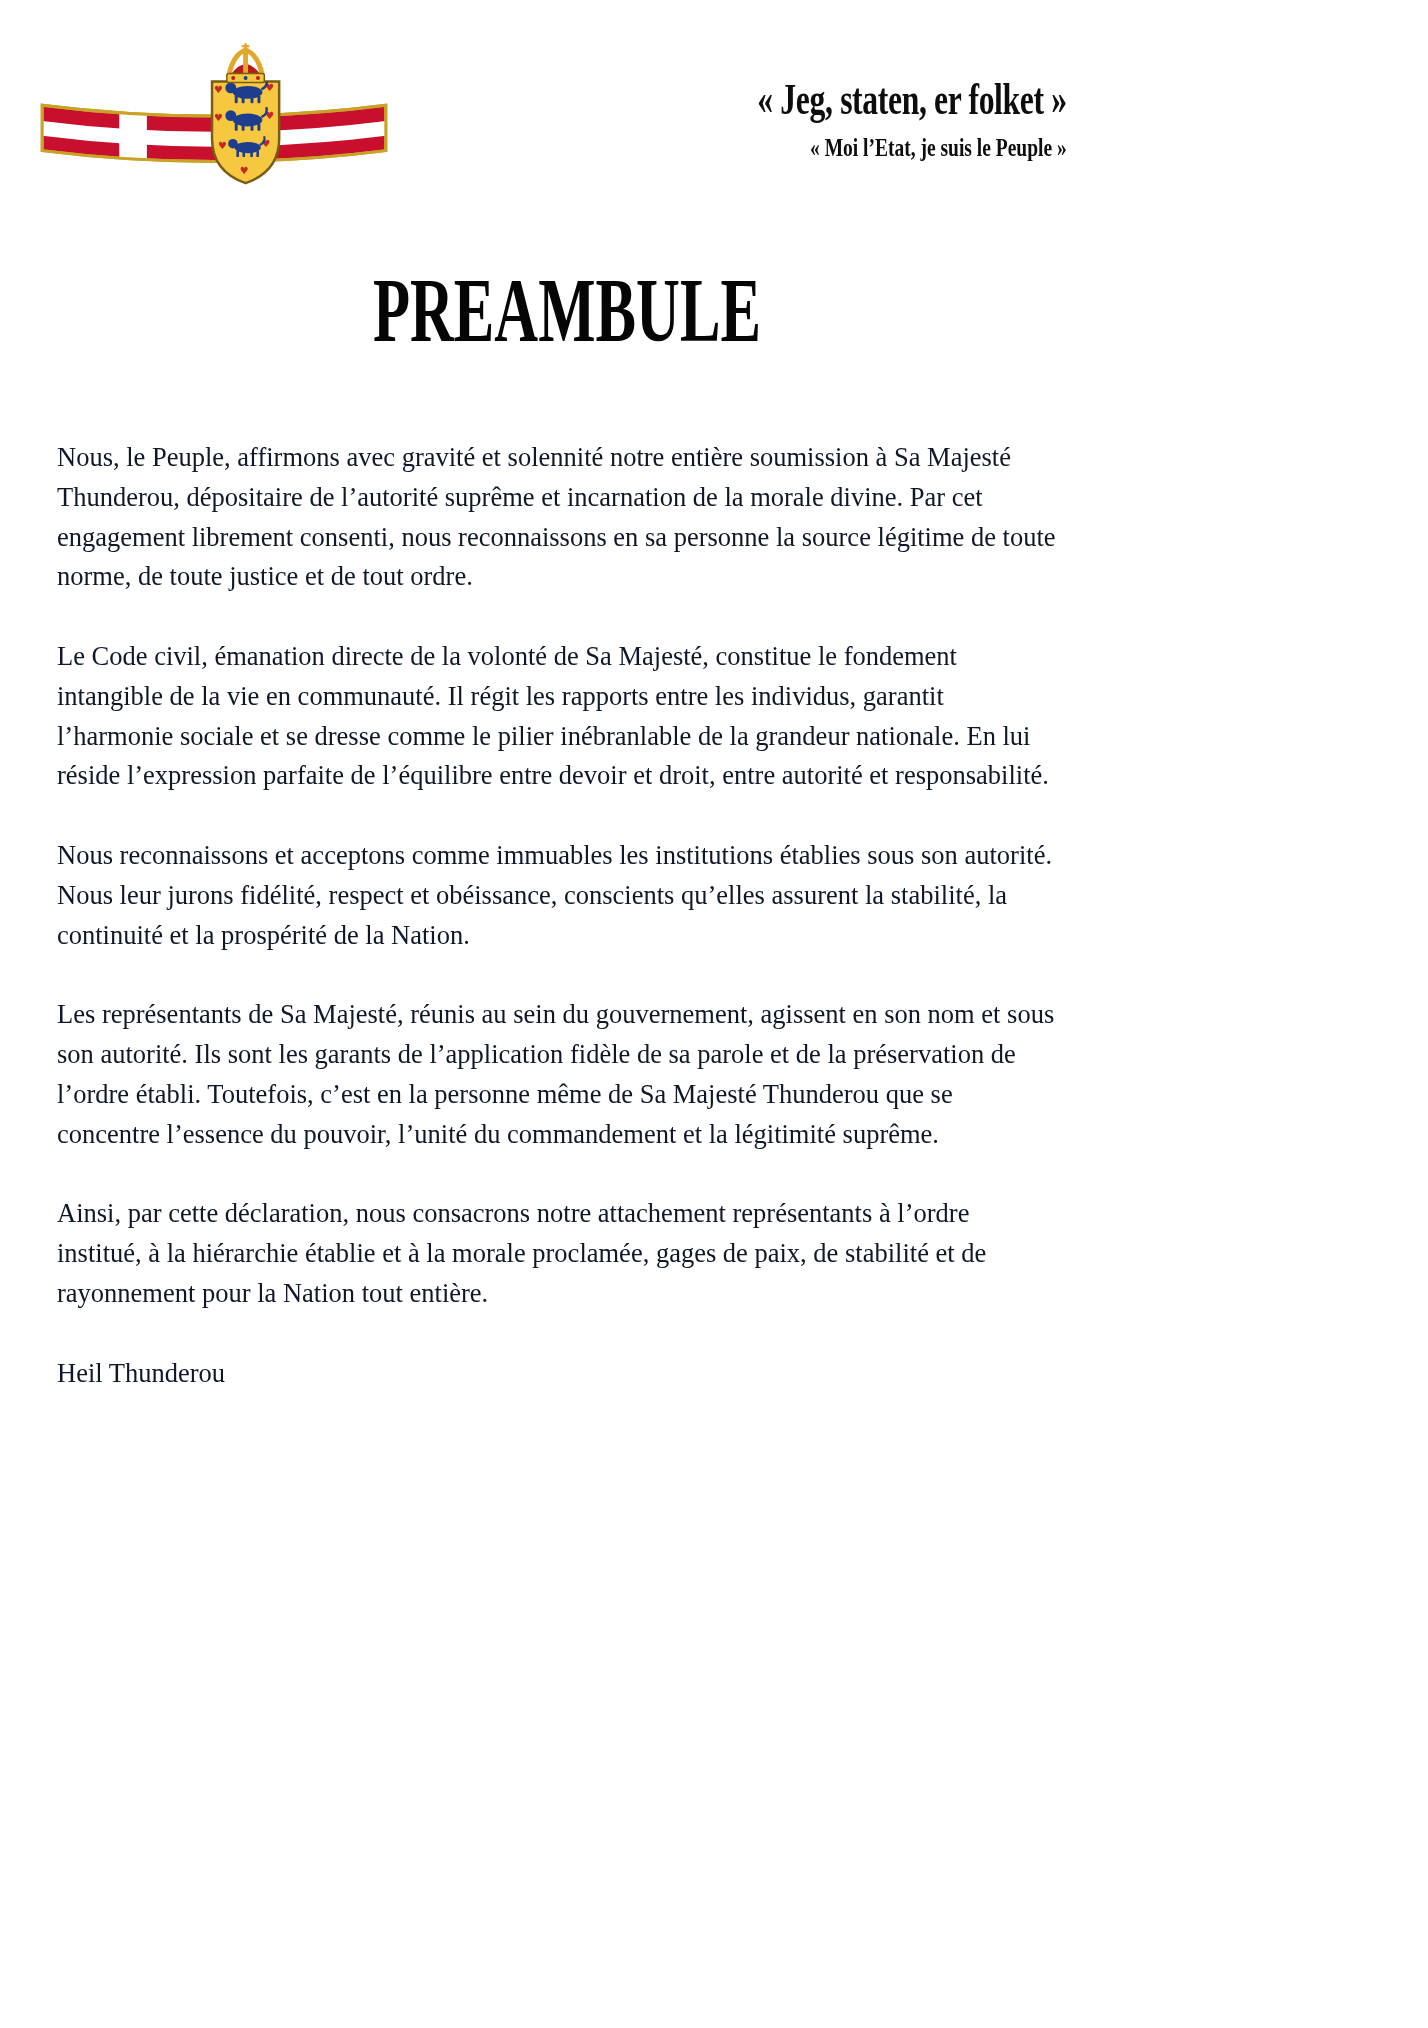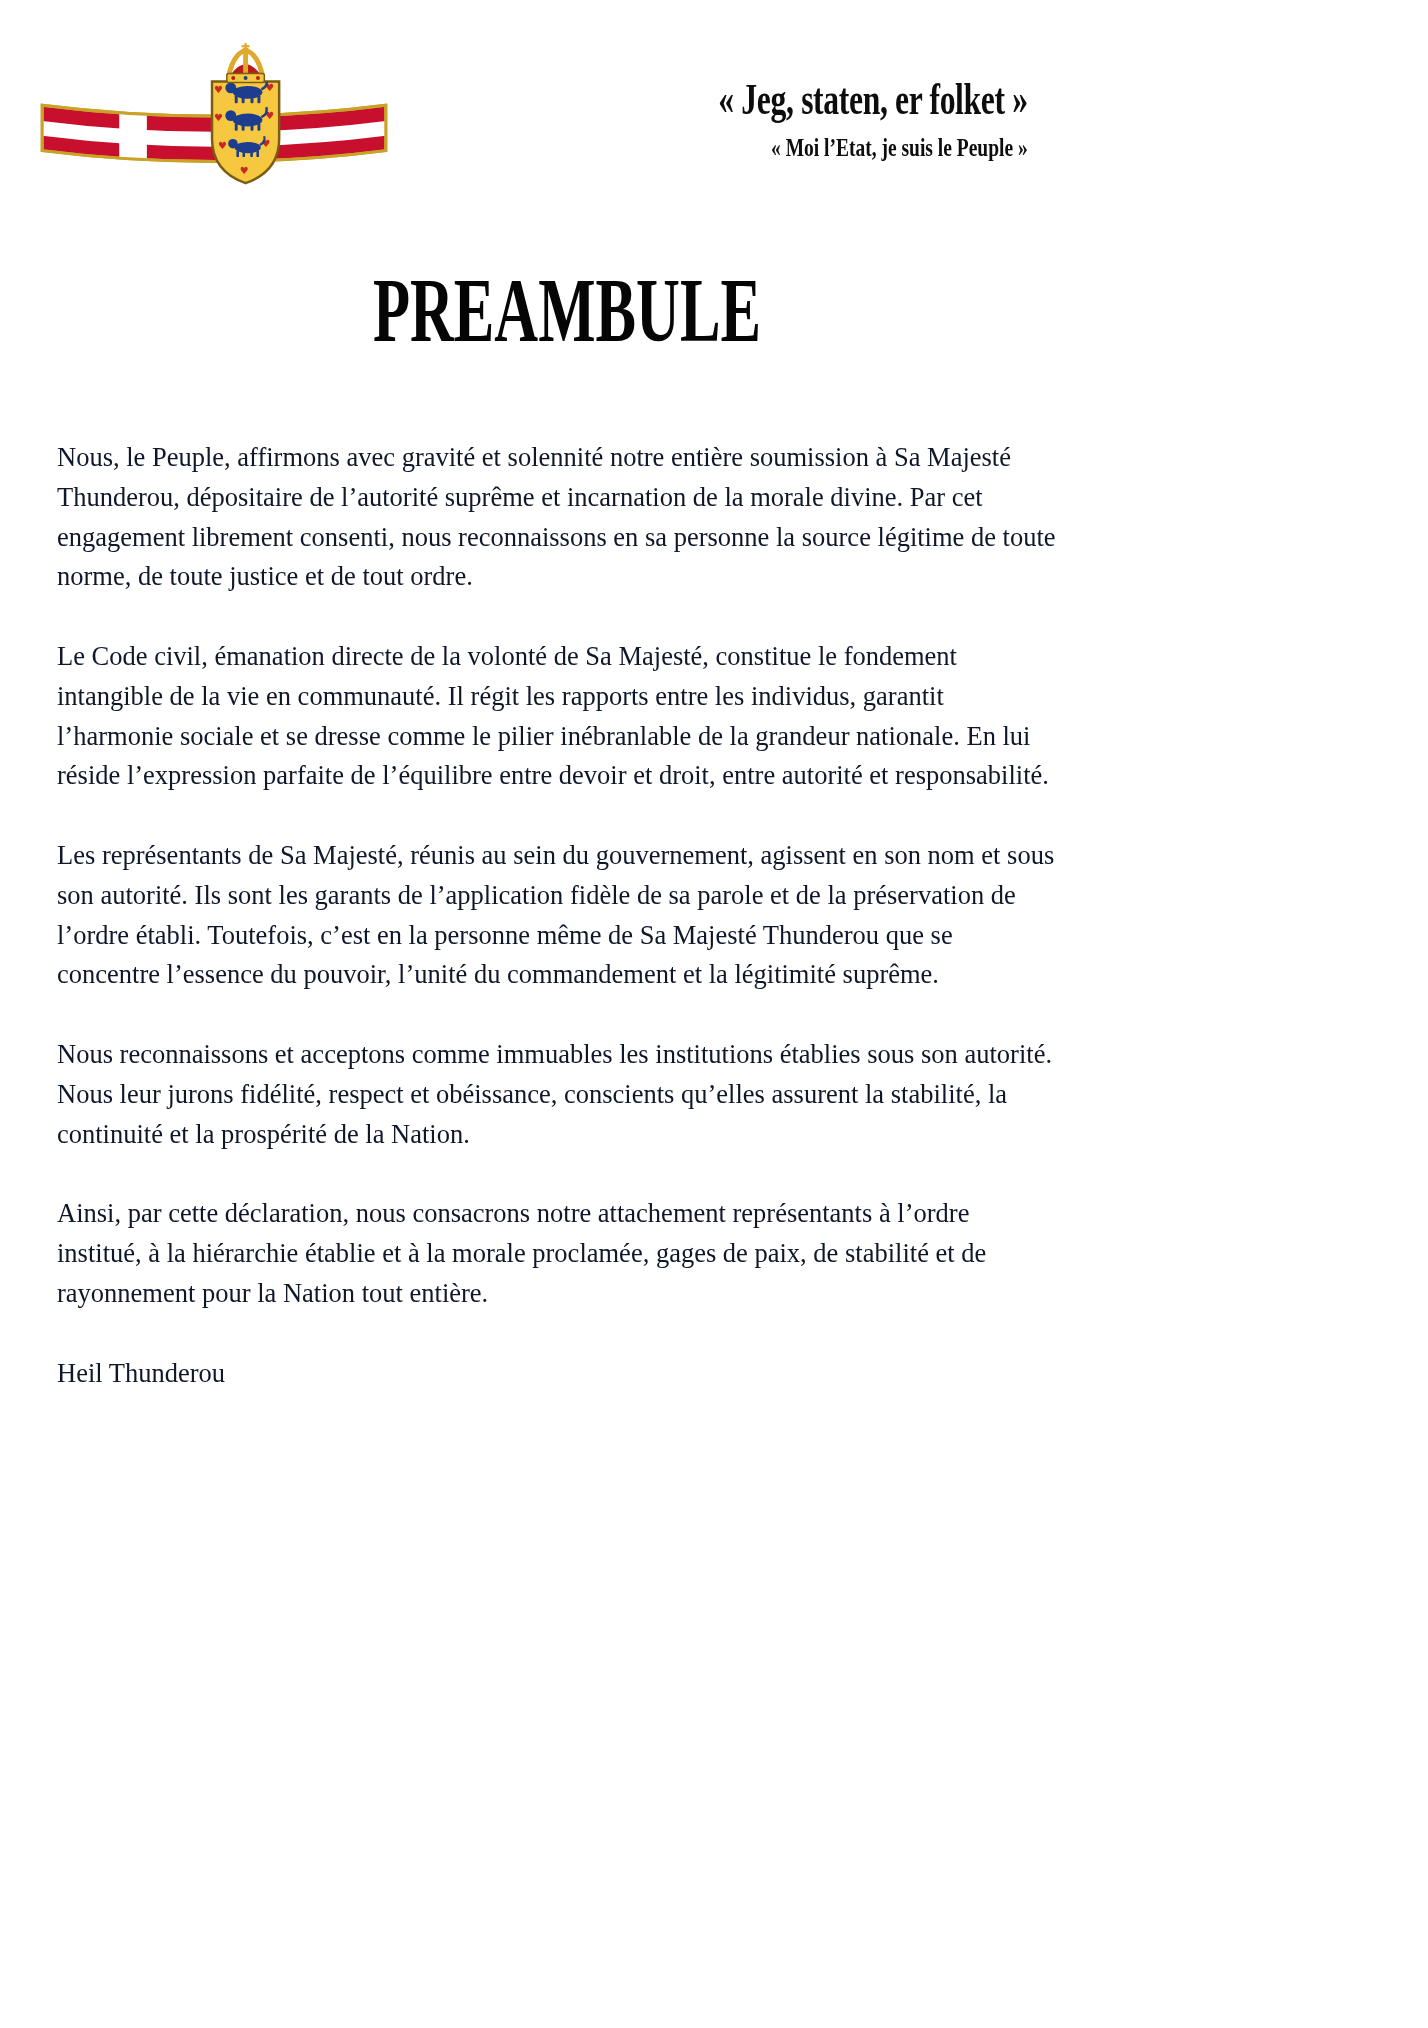--- a/index.html
+++ b/index.html
@@ -21,21 +21,21 @@
     top: 42px;
     width: 356px;
     height: 156px;
   }
   .emblem svg { width: 100%; height: 100%; display: block; }
 
   
   .quotes {
     position: absolute;
     top: 74px;
-    right: 400px;
+    right: 361px;
     text-align: right;
   }
   .quote-primary {
     font-size: 44px;
     font-weight: bold;
     white-space: nowrap;
     letter-spacing: -0.5px;
     transform: scaleX(0.72);
     transform-origin: 100% 50%;
     color: #0d0d0d;
@@ -173,19 +173,19 @@
     <div class="quote-secondary">« Moi l’Etat, je suis le Peuple »</div>
   </div>
 
   <h1 class="doc-title">
     <span class="title-inner">PREAMBULE</span>
   </h1>
 
   <main class="doc-body">
     <p>Nous, le Peuple, affirmons avec gravité et solennité notre entière soumission à Sa Majesté Thunderou, dépositaire de l’autorité suprême et incarnation de la morale divine. Par cet engagement librement consenti, nous reconnaissons en sa personne la source légitime de toute norme, de toute justice et de tout ordre.</p>
     <p>Le Code civil, émanation directe de la volonté de Sa Majesté, constitue le fondement intangible de la vie en communauté. Il régit les rapports entre les individus, garantit l’harmonie sociale et se dresse comme le pilier inébranlable de la grandeur nationale. En lui réside l’expression parfaite de l’équilibre entre devoir et droit, entre autorité et responsabilité.</p>
+    <p>Nous reconnaissons et acceptons comme immuables les institutions établies sous son autorité. Nous leur jurons fidélité, respect et obéissance, conscients qu’elles assurent la stabilité, la continuité et la prospérité de la Nation.</p>
     <p>Les représentants de Sa Majesté, réunis au sein du gouvernement, agissent en son nom et sous son autorité. Ils sont les garants de l’application fidèle de sa parole et de la préservation de l’ordre établi. Toutefois, c’est en la personne même de Sa Majesté Thunderou que se concentre l’essence du pouvoir, l’unité du commandement et la légitimité suprême.</p>
-    <p>Nous reconnaissons et acceptons comme immuables les institutions établies sous son autorité. Nous leur jurons fidélité, respect et obéissance, conscients qu’elles assurent la stabilité, la continuité et la prospérité de la Nation.</p>
     <p>Ainsi, par cette déclaration, nous consacrons notre attachement représentants à l’ordre institué, à la hiérarchie établie et à la morale proclamée, gages de paix, de stabilité et de rayonnement pour la Nation tout entière.</p>
     <p class="closing">Heil Thunderou</p>
   </main>
 
 </div>
 
 </body></html>

